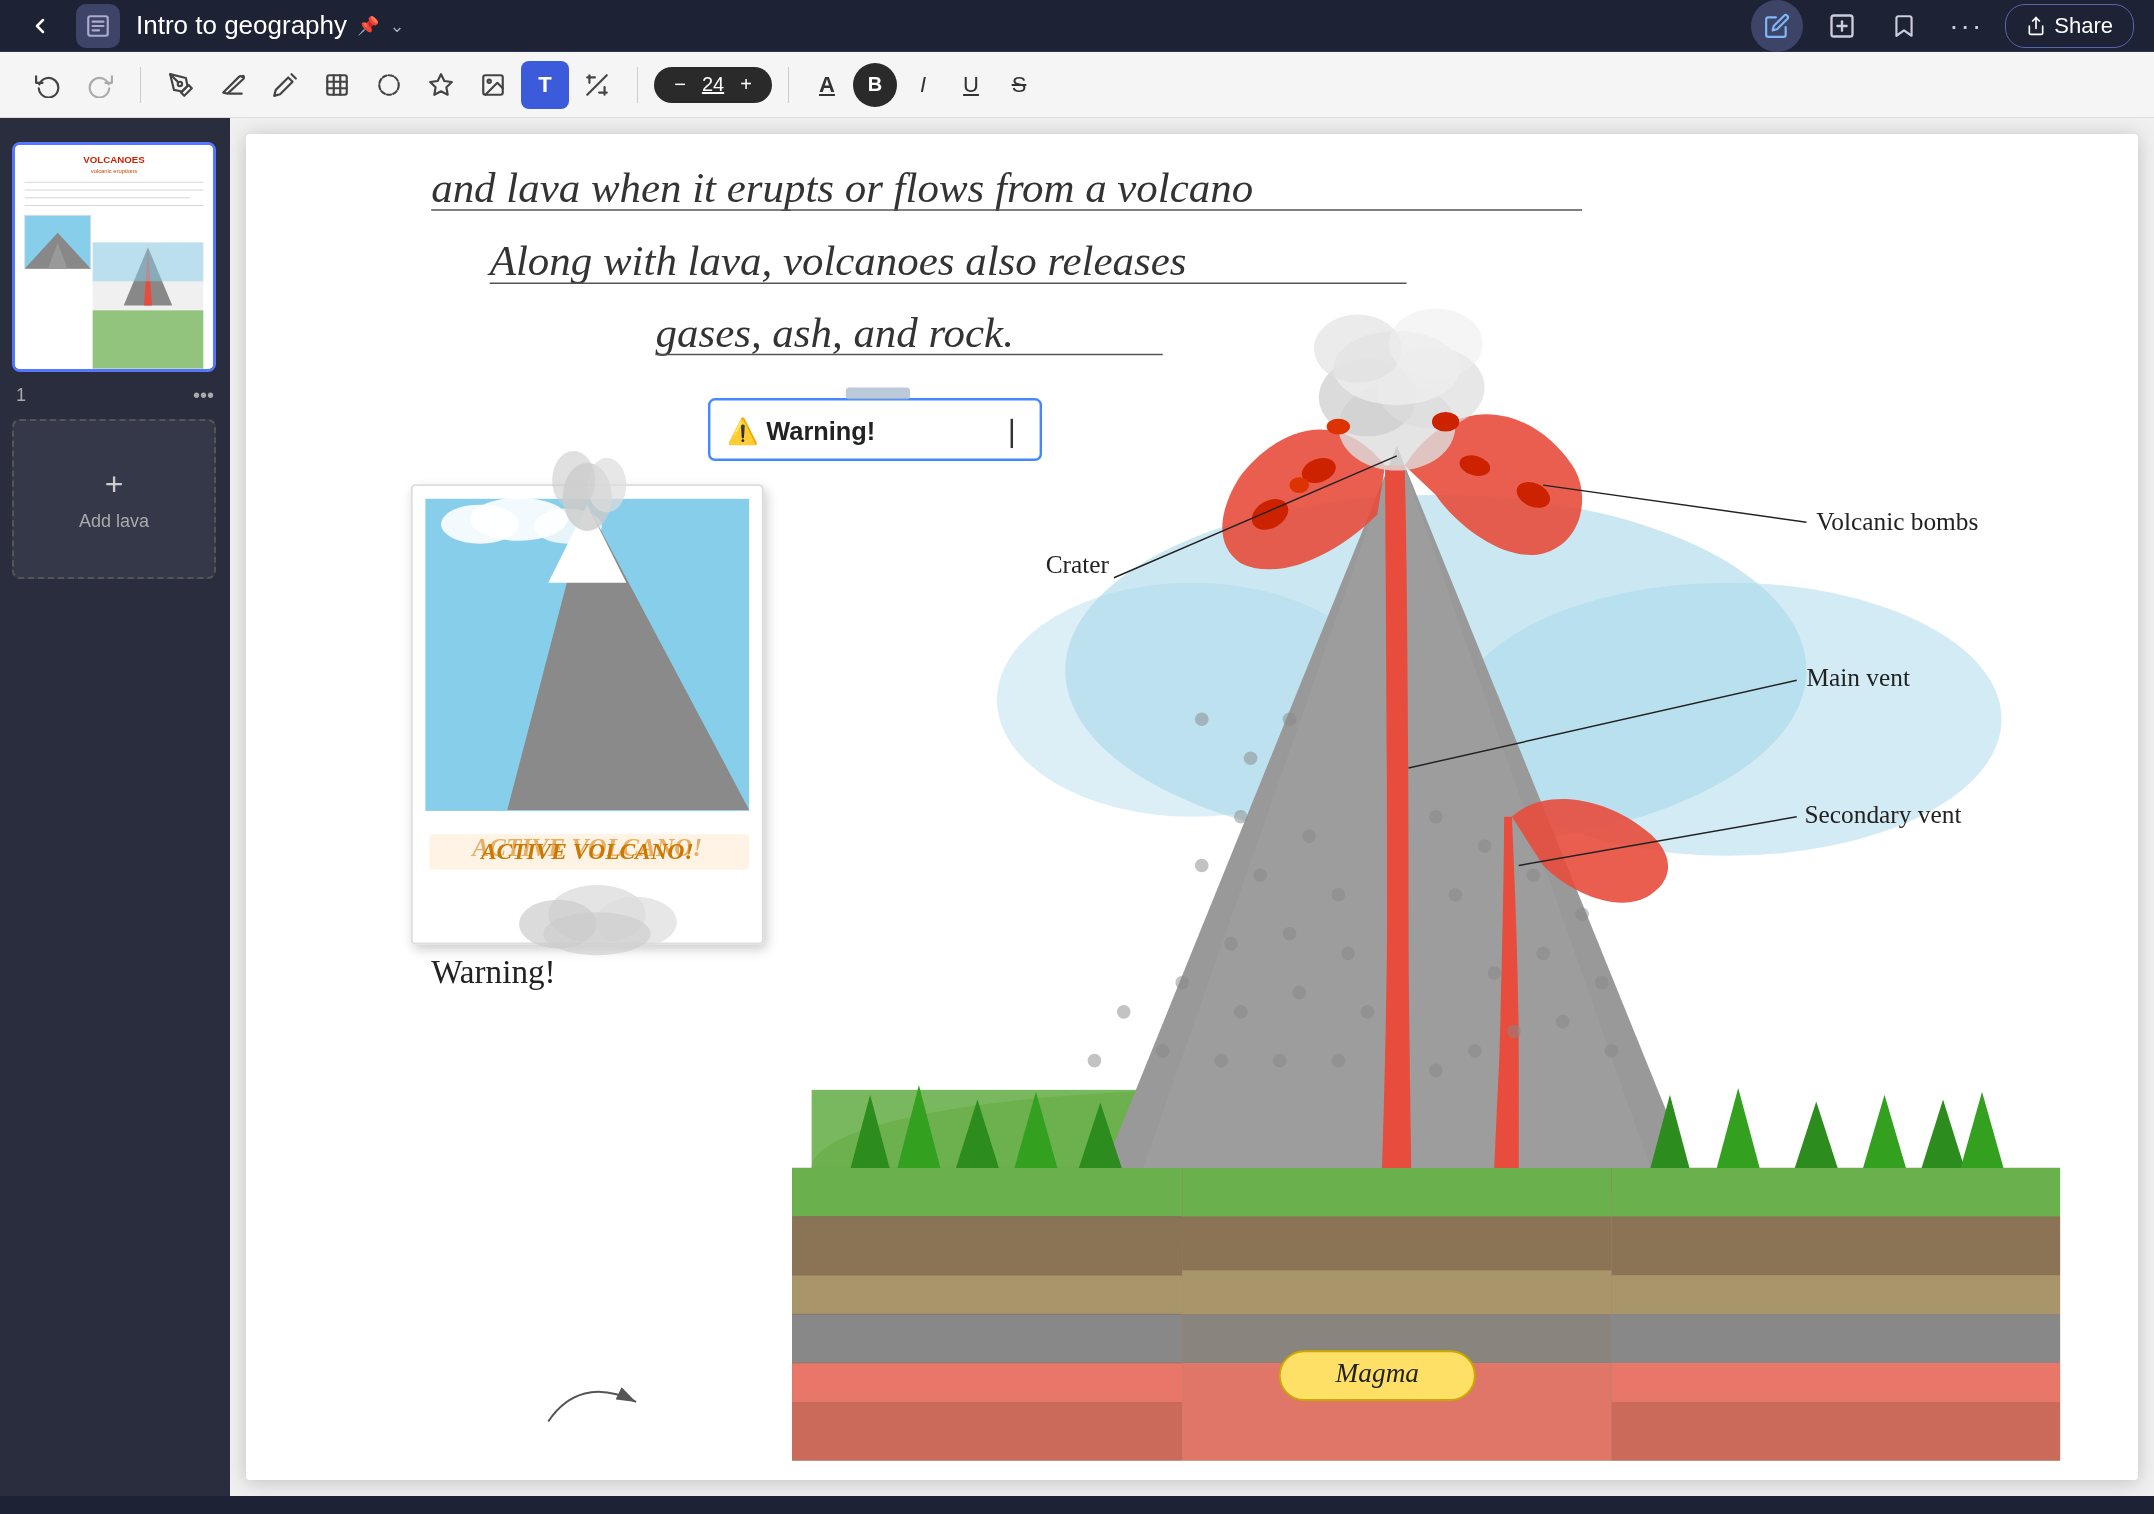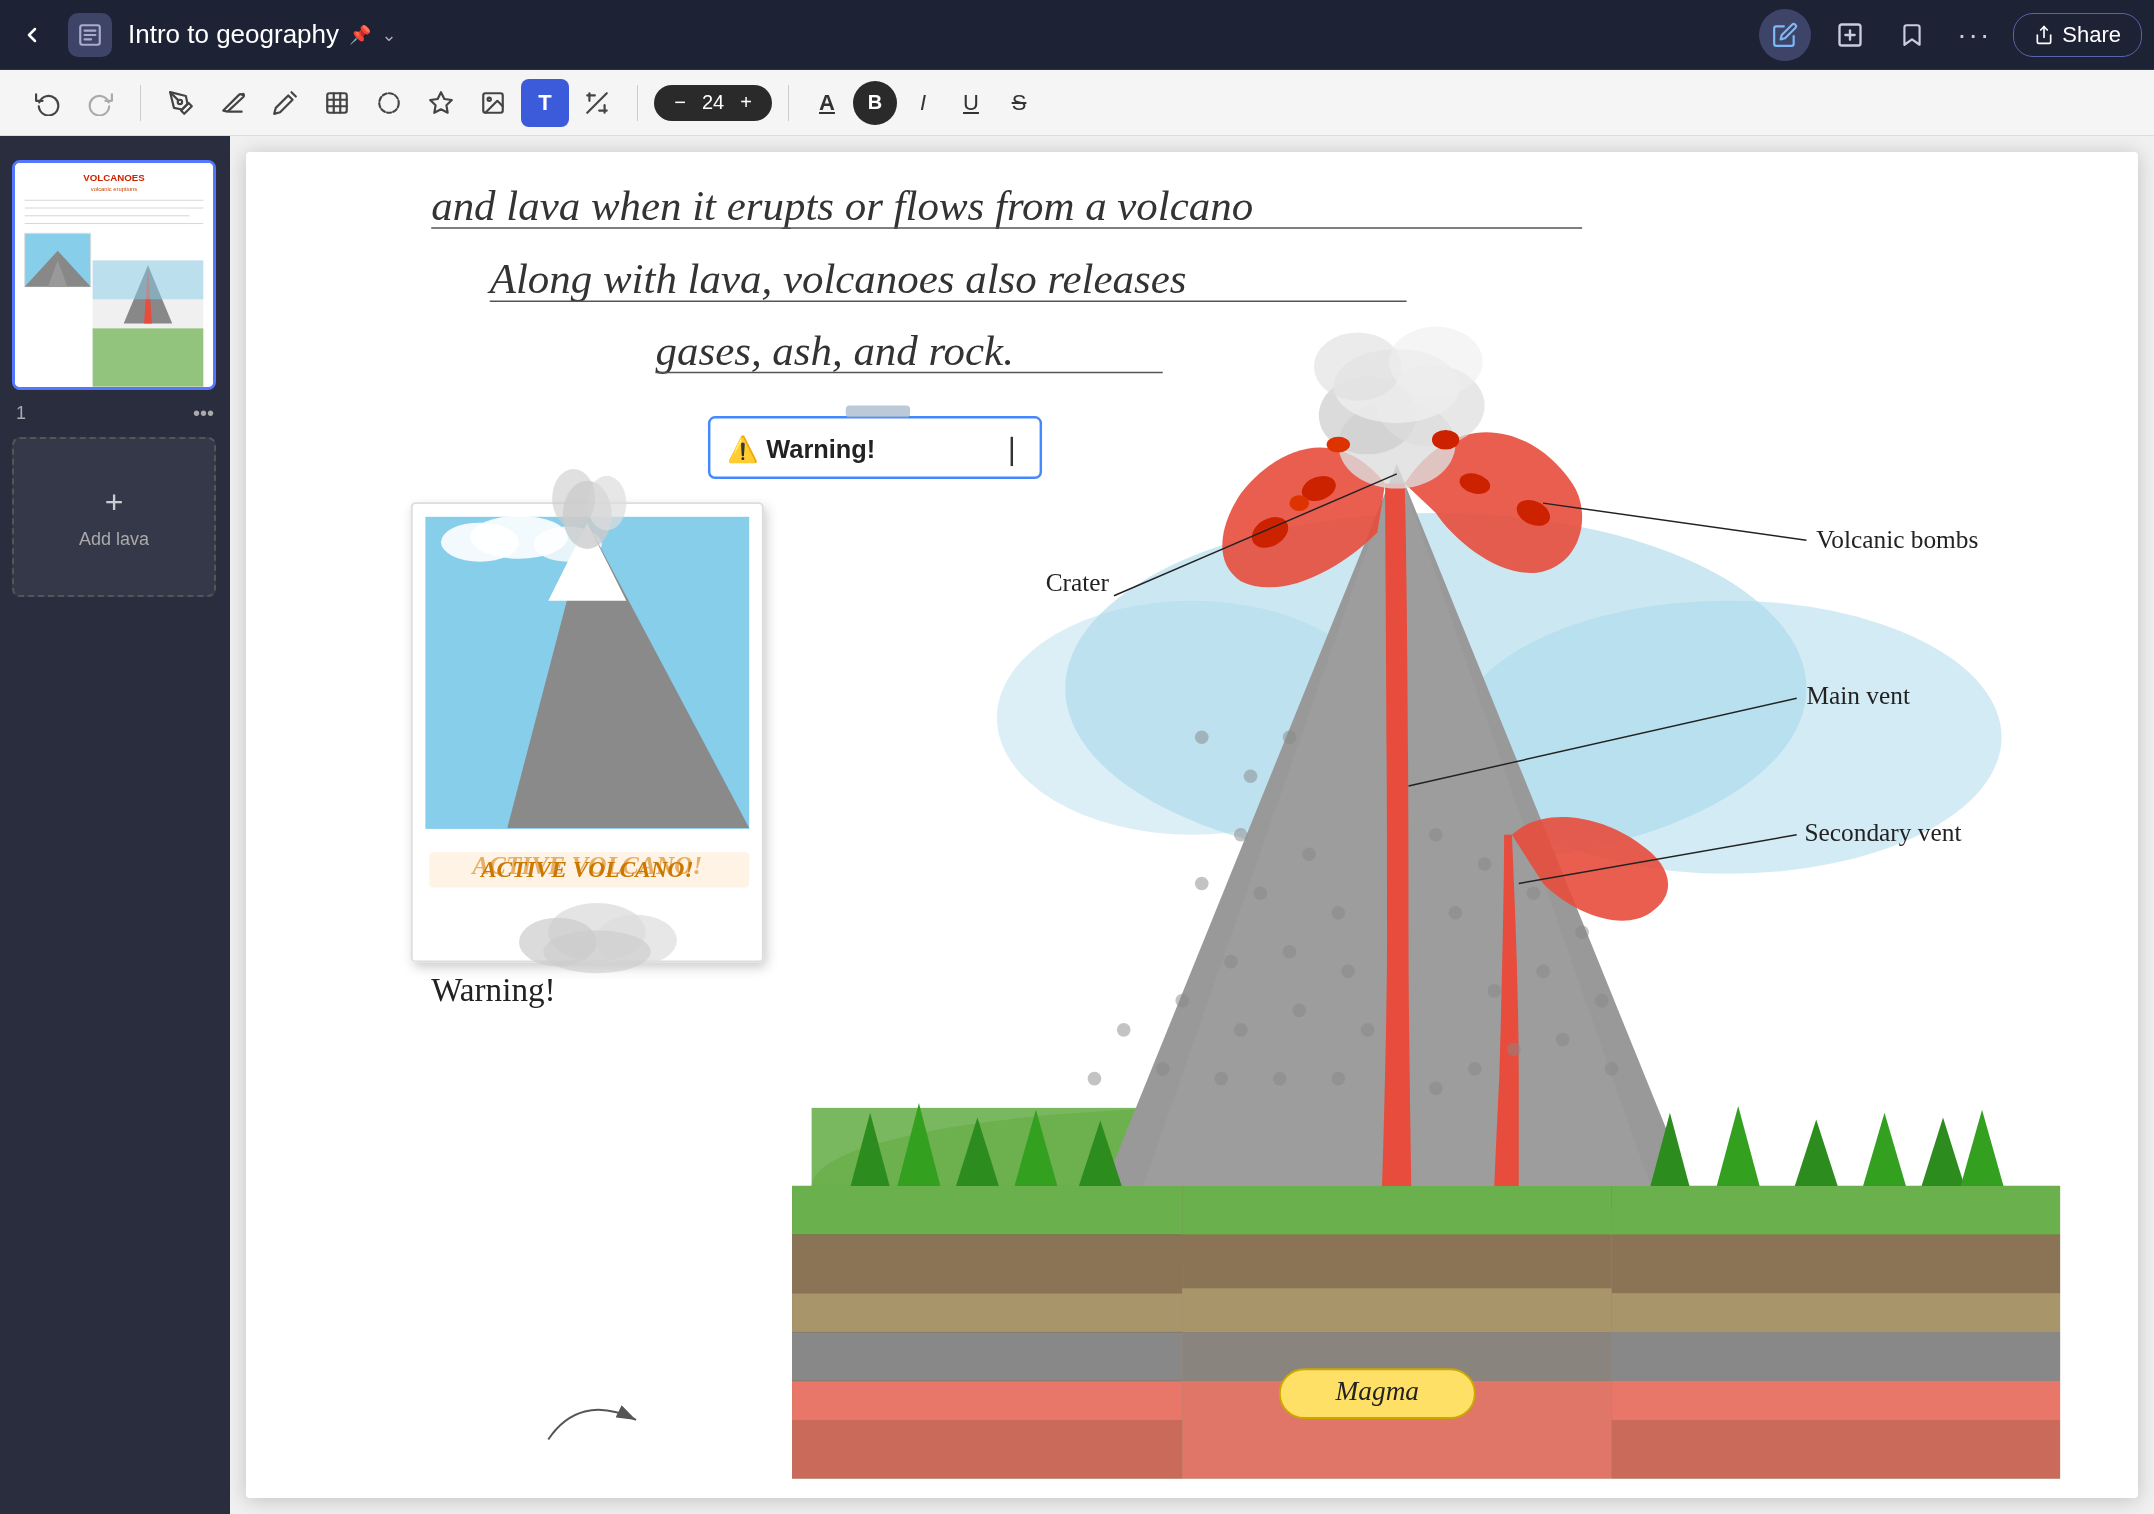--- a/index.html
+++ b/index.html
@@ -1,24 +1,24 @@
 <!DOCTYPE html>
 <html><head>
   <meta charset="utf-8">
   <style>
     * { margin: 0; padding: 0; box-sizing: border-box; }
     body { width: 2154px; height: 1514px; background: #1e2235; font-family: -apple-system, BlinkMacSystemFont, 'Segoe UI', sans-serif; overflow: hidden; }
 
     
     .header {
-      height: 70px;
+      height: 52px;
       background: #1e2235;
       display: flex;
       align-items: center;
-      padding: 0 12px;
+      padding: 0 20px;
       gap: 16px;
       border-bottom: 1px solid #2d3250;
     }
     .header-left { display: flex; align-items: center; gap: 16px; flex: 1; }
     .header-right { display: flex; align-items: center; gap: 16px; }
     .back-btn {
       width: 40px; height: 40px;
       border-radius: 50%;
       background: transparent;
       border: none;
@@ -106,21 +106,21 @@
     }
     .font-size-ctrl button {
       background: transparent;
       border: none;
       color: #fff;
       font-size: 20px;
       cursor: pointer;
       width: 28px; height: 28px;
       display: flex; align-items: center; justify-content: center;
     }
-    .font-size-val { font-size: 20px; min-width: 30px; text-align: center; }
+    .font-size-val { font-size: 20px; min-width: 30px; text-align: center; text-decoration: underline; }
     .text-format-btns { display: flex; align-items: center; gap: 4px; }
     .fmt-btn {
       width: 44px; height: 44px;
       background: transparent;
       border: none;
       border-radius: 6px;
       cursor: pointer;
       font-size: 20px;
       display: flex; align-items: center; justify-content: center;
       color: #333;

